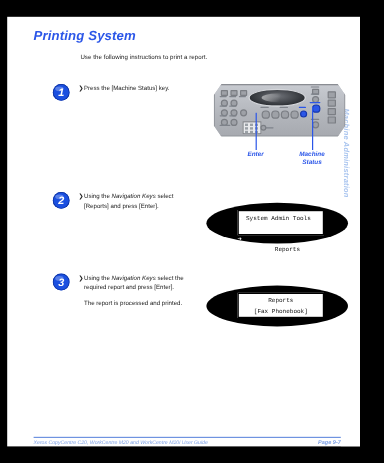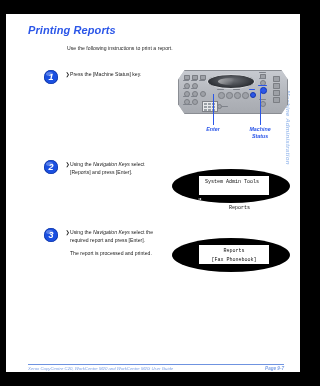--- a/index.html
+++ b/index.html
@@ -75,21 +75,21 @@
 </style>
 </head>
 <body>
 
 <div class="page">
 
   <div class="side-tab">
     <div class="vtext">Machine Administration</div>
   </div>
 
-  <div class="heading">Printing Reports</div>
+  <div class="heading">Printing System</div>
   <div class="intro">Use the following instructions to print a report.</div>
 
   <div class="step" style="left:38px;top:56px;">
     <div class="bullet">1</div>
     <div class="stext">
       <span class="arrow">❯</span>
       <p>Press the [Machine Status] key.</p>
     </div>
   </div>
 

